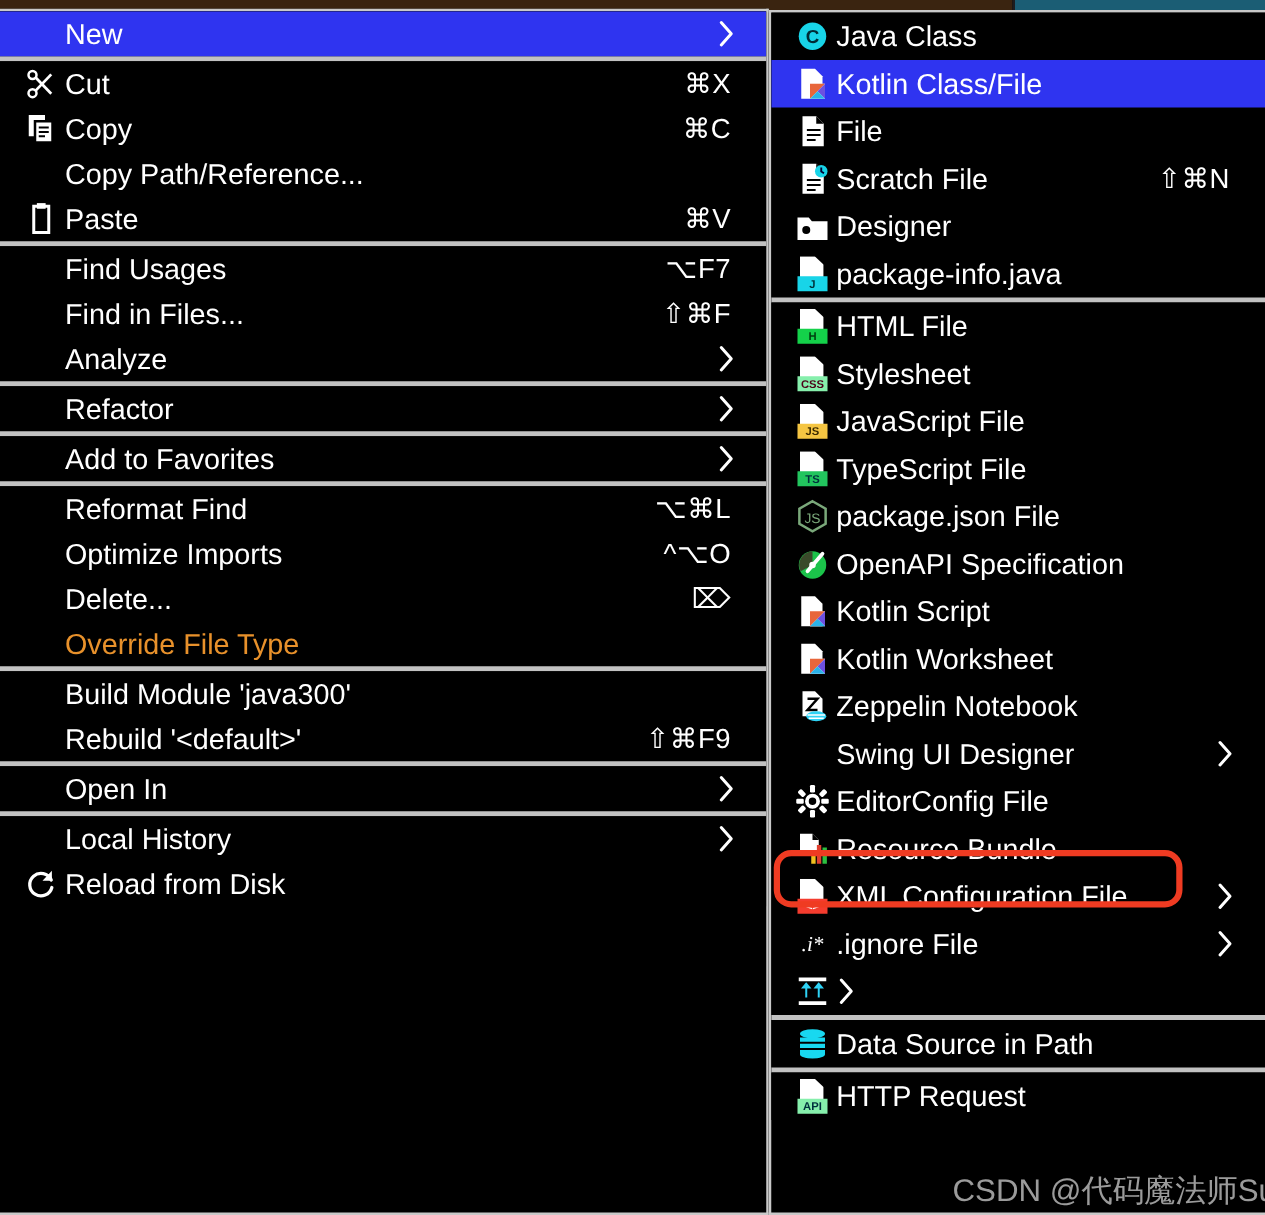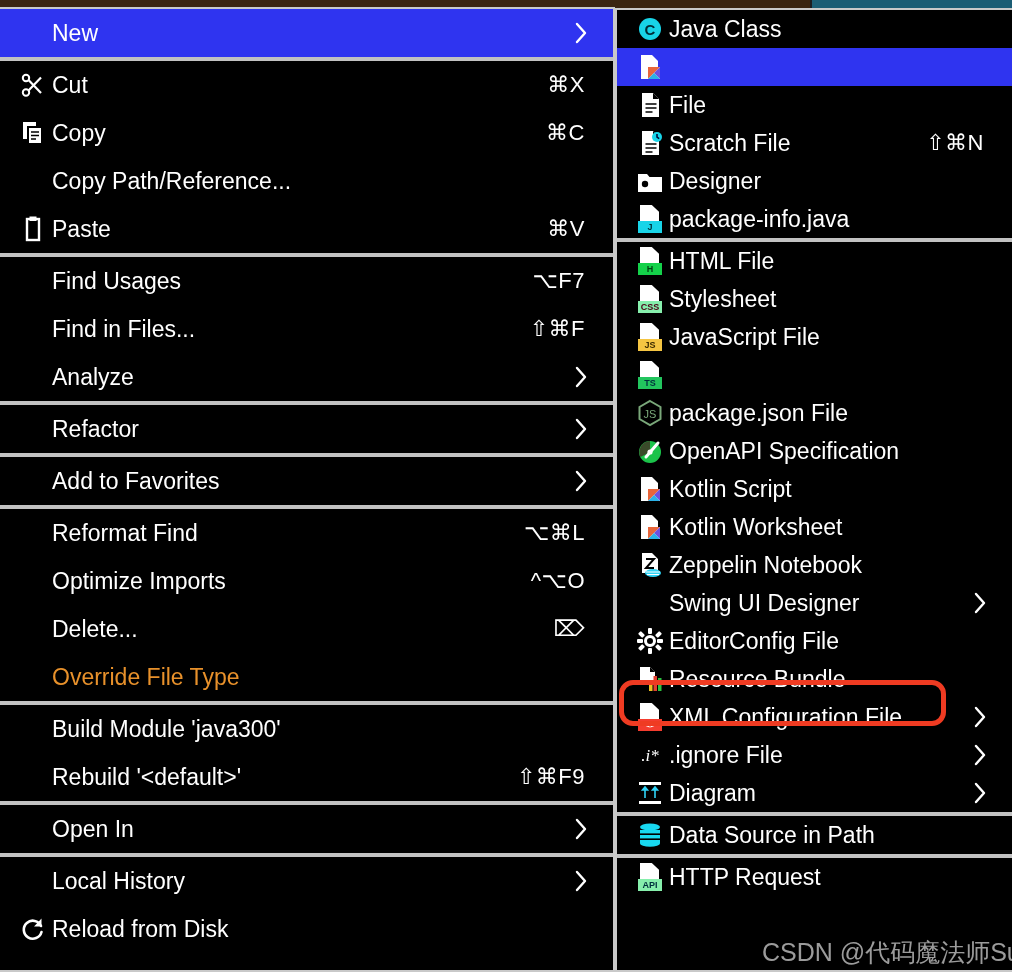--- a/index.html
+++ b/index.html
@@ -67,21 +67,21 @@
   .menu-item {
     position: relative;
     display: flex;
     align-items: center;
     height: 38px;
     color: #ffffff;
     font-size: 23px;
     white-space: nowrap;
     cursor: default;
   }
-  .menu-item.tall { height: 48px; }
+  .menu-item.tall { height: 36px; }
 
   .mi-icon {
     width: 38px;
     min-width: 38px;
     margin-left: 14px;
     display: flex;
     align-items: center;
     justify-content: center;
   }
   .mi-label { flex: 1; }
@@ -343,20 +343,21 @@
         <div class="menu-item selected">
           <span class="mi-icon">
             <svg class="ic" width="28" height="28" viewBox="0 0 28 28">
               <path d="M5 2 h11 l6 6 v18 h-17 z" fill="#ffffff"></path>
               <path d="M12 14 h12 v12 h-12 z" fill="#ffffff"></path>
               <path d="M12 14 h12 l-12 12 z" fill="#e8663b"></path>
               <path d="M24 14 l-6 6 l6 6 z" fill="#6d50e0"></path>
               <path d="M12 26 h12 l-6 -6 z" fill="#2bb2e8"></path>
             </svg>
           </span>
+          <span class="mi-label">Kotlin Class/File</span>
         </div>
         <div class="menu-item">
           <span class="mi-icon">
             <svg class="ic" width="28" height="28" viewBox="0 0 28 28">
               <path d="M6 2 h11 l6 6 v18 h-17 z" fill="#ffffff"></path>
               <path d="M17 2 v6 h6" fill="#000"></path>
               <path d="M9.5 13h11M9.5 17h11M9.5 21h7" stroke="#000" stroke-width="1.7"></path>
             </svg>
           </span>
           <span class="mi-label">File</span>
@@ -422,20 +423,21 @@
           </span>
           <span class="mi-label">JavaScript File</span>
         </div>
         <div class="menu-item">
           <span class="mi-icon">
             <span class="file-page">
               <span class="pg"></span>
               <span class="badge" style="background:#22c55e;color:#00303d">TS</span>
             </span>
           </span>
+          <span class="mi-label">TypeScript File</span>
         </div>
         <div class="menu-item">
           <span class="mi-icon">
             <svg class="ic" width="28" height="28" viewBox="0 0 28 28">
               <path d="M14 2 L24.5 8 V20 L14 26 L3.5 20 V8 Z" fill="none" stroke="#7aa87a" stroke-width="2"></path>
               <text x="14" y="19" font-size="11" fill="#7aa87a" text-anchor="middle" font-family="Liberation Sans, sans-serif">JS</text>
             </svg>
           </span>
           <span class="mi-label">package.json File</span>
         </div>
@@ -553,21 +555,20 @@
         </div>
         <div class="menu-item">
           <span class="mi-icon">
             <svg class="ic" width="28" height="28" viewBox="0 0 28 28">
               <rect x="3" y="3" width="22" height="3" fill="#ffffff"></rect>
               <rect x="3" y="22" width="22" height="3" fill="#ffffff"></rect>
               <path d="M9 9 v10 M9 8 l-2.5 3 h5 z" fill="#2ed2f5" stroke="#2ed2f5" stroke-width="1.6"></path>
               <path d="M19 9 v10 M19 8 l-2.5 3 h5 z" fill="#2ed2f5" stroke="#2ed2f5" stroke-width="1.6"></path>
             </svg>
           </span>
-          <span class="mi-label">Diagram</span>
           <span class="mi-arrow">
             <svg width="14" height="24" viewBox="0 0 14 24">
               <path d="M3 3 L11 12 L3 21" fill="none" stroke="#ffffff" stroke-width="2.4" stroke-linecap="round" stroke-linejoin="round"></path>
             </svg>
           </span>
         </div>
       </div>
       <div class="separator"></div>
       <div class="menu-group">
         <div class="menu-item">

